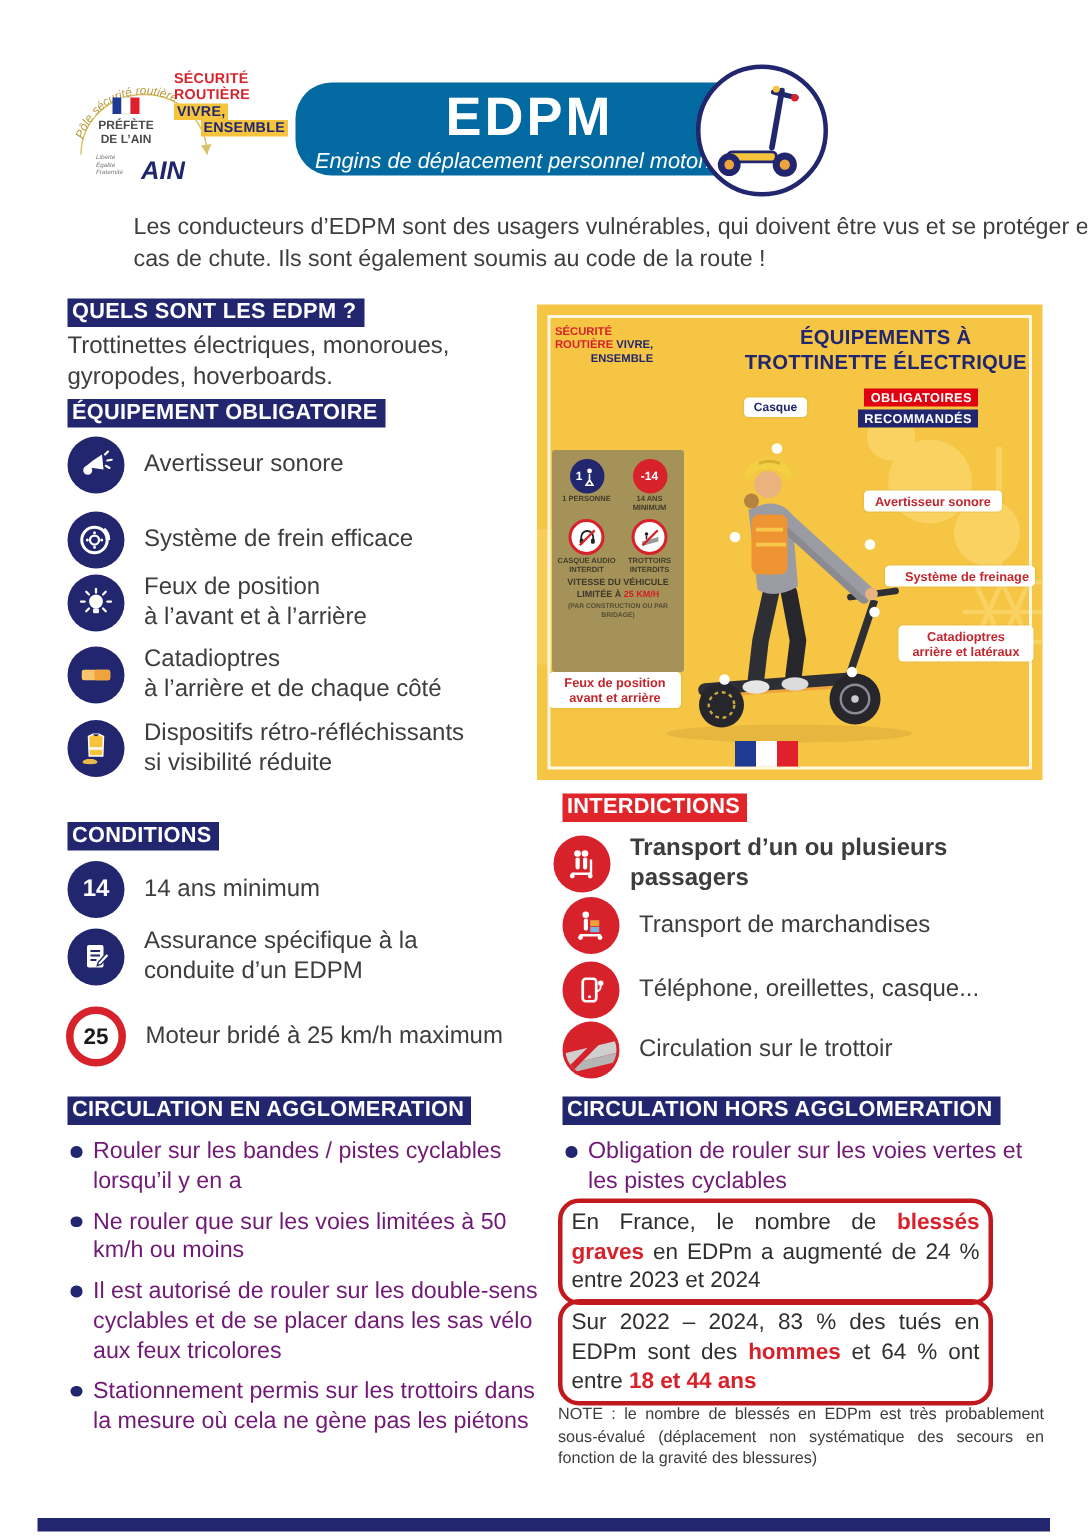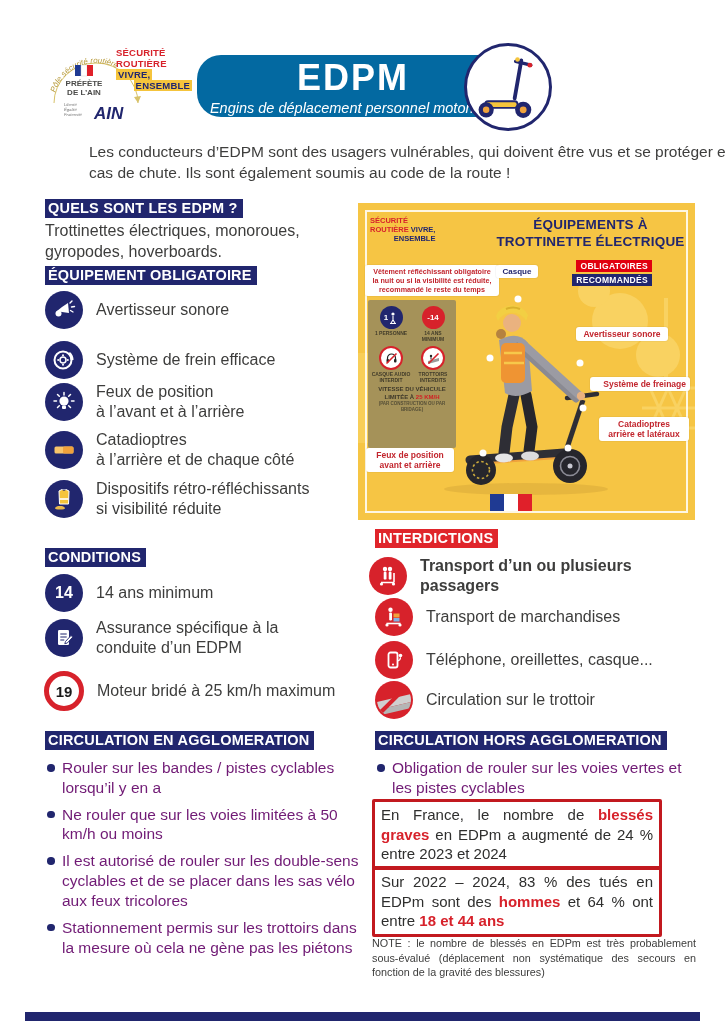--- a/index.html
+++ b/index.html
@@ -51,21 +51,21 @@
   .sign-blue { background:#21266e; }
   .sign-red { background:#d7222b; }
   .sign-val { color:#fff; font-weight:bold; font-size:8px; }
   .speed-txt { font-size:6px; font-weight:bold; color:#3e382a; line-height:1.25; margin-top:3px; }
   .speed-hl { color:#d11e24; }
   .speed-sub { font-size:4.5px; color:#554e36; }
   .flag { position:absolute; display:flex; width:42px; height:17px; }
   .flag div { flex:1; }
 
   
-  .stat-box { border:3px solid #c2191f; border-radius:2px; padding:3px 6px; font-size:15px; line-height:1.3; text-align:justify; color:#2f2f2e; }
+  .stat-box { border:3px solid #c2191f; border-radius:14px; padding:3px 6px; font-size:15px; line-height:1.3; text-align:justify; color:#2f2f2e; }
   .stat-hl { color:#d7222b; font-weight:bold; }
   .note { font-size:10.8px; line-height:1.35; text-align:justify; color:#3d3d3c; }
 
   .footer-bar { background:#21266e; }
   svg text { font-family:"Liberation Sans", sans-serif; }
 </style>
 </head>
 <body>
 
 <div class="page">
@@ -201,21 +201,21 @@
           <path d="M8.3,8 h6.4 M8.3,11 h6.4 M8.3,14 h4" stroke="#21266e" stroke-width="1.2"></path>
           <path d="M13.5,15.5 L19,9.5 l1.8,1.6 L15.3,17 l-2.5,.8 Z" fill="#fff" stroke="#21266e" stroke-width=".9"></path>
         </svg>
     </div>
     <div class="item-text">Assurance spécifique à la
 conduite d’un EDPM</div>
   </div>
 
   <div class="abs item-row" style="left:44px; top:671px; width:320px;">
     <div class="icon-circle sign25">
-        <span class="badge-num">19</span>
+        <span class="badge-num">25</span>
       </div>
     <div class="item-text">Moteur bridé à 25 km/h maximum</div>
   </div>
 
   <div class="abs chip" style="left:45px; top:731px;">CIRCULATION EN AGGLOMERATION</div>
   <ul class="abs blist" style="left:45px; top:758px; width:322px;">
     <li><span>Rouler sur les bandes / pistes cyclables lorsqu’il y en a</span></li>
     <li><span>Ne rouler que sur les voies limitées à 50 km/h ou moins</span></li>
     <li><span>Il est autorisé de rouler sur les double-sens cyclables et de se placer dans les sas vélo aux feux tricolores</span></li>
     <li><span>Stationnement permis sur les trottoirs dans la mesure où cela ne gène pas les piétons</span></li>
@@ -280,23 +280,20 @@
       <div style="color:#d7222b;">SÉCURITÉ</div>
       <div><span style="color:#d7222b;">ROUTIÈRE</span> <span style="color:#21266e;">VIVRE,</span></div>
       <div style="text-align:right; color:#21266e;">ENSEMBLE</div>
     </div>
 
     <div class="abs card-title" style="left:135px; top:14px; width:195px;">ÉQUIPEMENTS À
 TROTTINETTE ÉLECTRIQUE</div>
     <div class="abs" style="right:43px; top:52px;"><span class="mini-badge" style="background:#e1000f;">OBLIGATOIRES</span></div>
     <div class="abs" style="right:43px; top:66px;"><span class="mini-badge" style="background:#21266e;">RECOMMANDÉS</span></div>
 
-    <div class="callout red" style="left:7px; top:62px; width:134px; font-size:7.2px;">Vêtement réfléchissant obligatoire
-la nuit ou si la visibilité est réduite,
-recommandé le reste du temps</div>
     <div class="callout navy" style="left:138px; top:62px; width:42px; font-size:8px;">Casque</div>
     <div class="callout red" style="left:218px; top:124px; width:92px; font-size:8.5px;">Avertisseur sonore</div>
     <div class="callout red" style="left:232px; top:174px; width:100px; font-size:8.5px;text-align:right;">Système de freinage</div>
     <div class="callout red" style="left:241px; top:214px; width:90px; font-size:8.5px;">Catadioptres
 arrière et latéraux</div>
     <div class="callout red" style="left:8px; top:245px; width:88px; font-size:8.5px;">Feux de position
 avant et arrière</div>
 
     <div class="panel" style="left:10px; top:97px; width:88px; height:148px;">
       <div class="panel-row">

